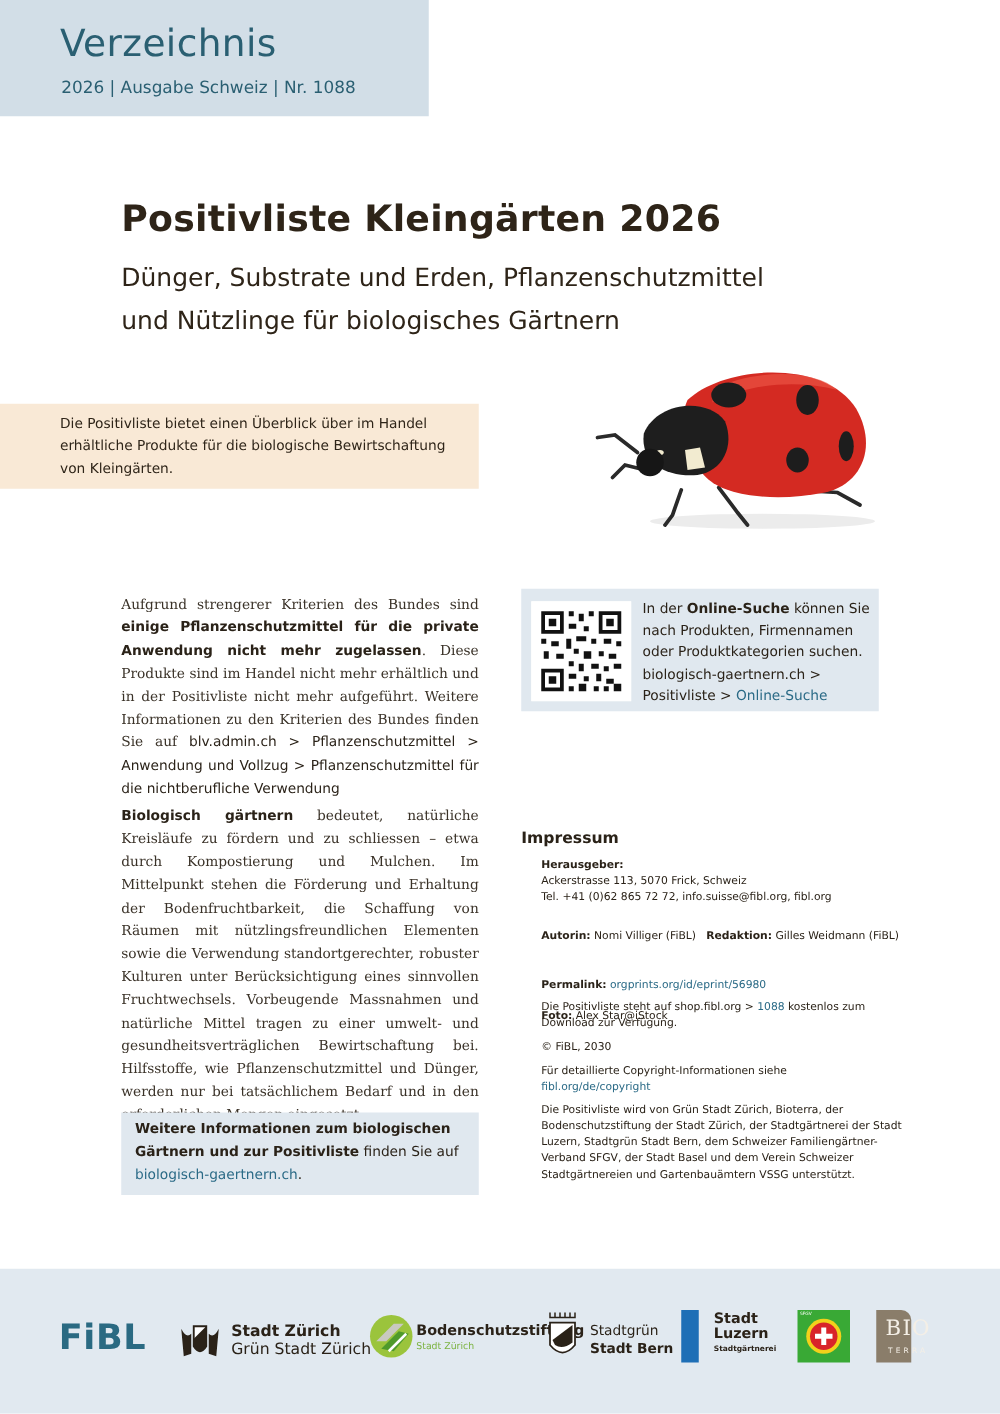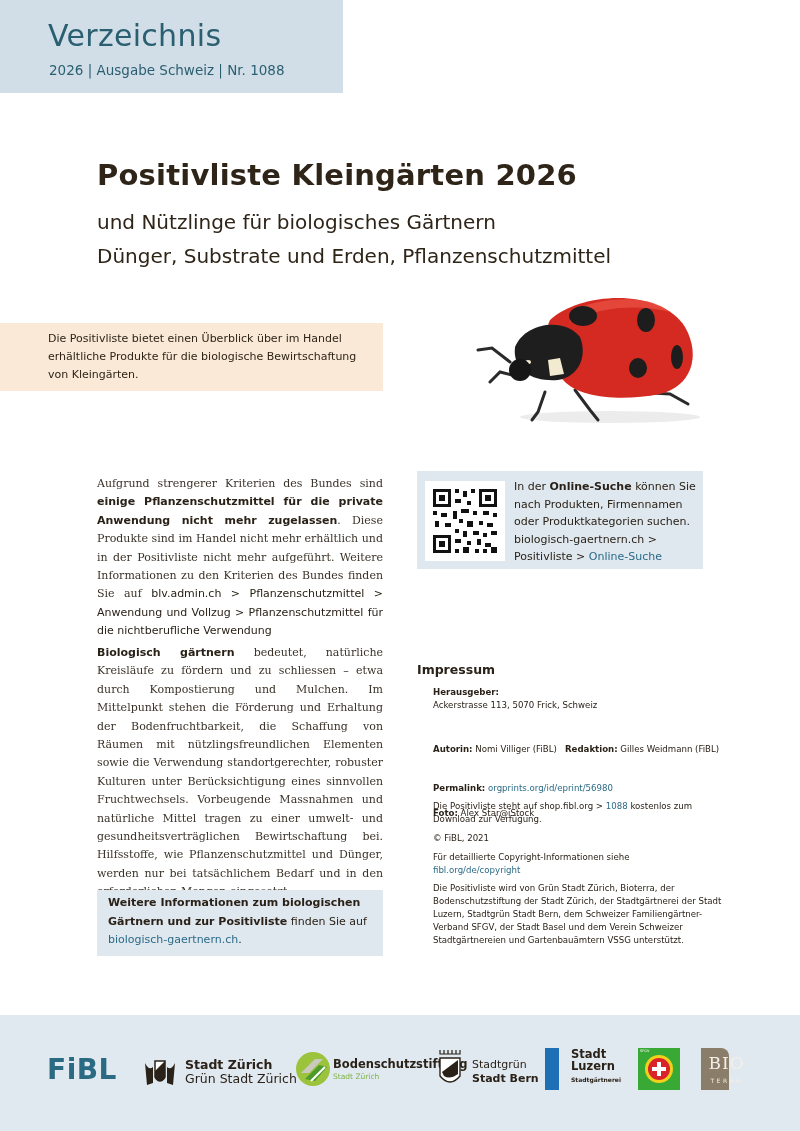--- a/index.html
+++ b/index.html
@@ -41,22 +41,22 @@
 </style>
 </head>
 <body>
 
 <div class="hdr-box"></div>
 <div class="hdr-title">Verzeichnis</div>
 <div class="hdr-sub">2026 | Ausgabe Schweiz | Nr. 1088</div>
 
 <div class="title">Positivliste Kleingärten 2026</div>
 <div class="subtitle">
+  <div>Dünger, Substrate und Erden, Pflanzenschutzmittel</div>
   <div>und Nützlinge für biologisches Gärtnern</div>
-  <div>Dünger, Substrate und Erden, Pflanzenschutzmittel</div>
 </div>
 
 <div class="intro-box"></div>
 <div class="intro-text">Die Positivliste bietet einen Überblick über im Handel erhältliche Produkte für die biologische Bewirtschaftung von Kleingärten.</div>
 
 <svg class="ladybug" viewBox="0 0 240 145">
   <ellipse cx="140" cy="135" rx="90" ry="6" fill="#ececec"></ellipse>
 
   <g stroke="#2a2a2a" stroke-width="3" fill="none" stroke-linecap="round">
     <path d="M40 80 L22 66 L8 68"></path>
@@ -141,34 +141,35 @@
   </g>
 </svg>
 <div class="qr-text">
   <span>In der </span><b>Online-Suche</b><span> können Sie nach Produkten, Firmennamen oder Produktkategorien suchen. biologisch-gaertnern.ch &gt; Positivliste &gt; </span><a class="link">Online-Suche</a>
 </div>
 
 <div class="imp-title">Impressum</div>
 <div class="imp" style="top:686px;">
   <div><b>Herausgeber:</b></div>
   <div>Ackerstrasse 113, 5070 Frick, Schweiz</div>
+  <div>Tel. +41 (0)62 865 72 72, info.suisse@fibl.org, fibl.org</div>
 </div>
 <div class="imp" style="top:743px;">
   <b>Autorin:</b><span> Nomi Villiger (FiBL)</span>&nbsp;&nbsp;&nbsp;<b>Redaktion:</b><span> Gilles Weidmann (FiBL)</span>
 </div>
 <div class="imp" style="top:763px;margin-top:44px;">
   <b>Foto:</b><span> Alex Star@iStock</span>
 </div>
 <div class="imp" style="top:782px;">
   <b>Permalink:</b> <a class="link">orgprints.org/id/eprint/56980</a>
 </div>
 <div class="imp" style="top:800px; width:290px;">
   <span>Die Positivliste steht auf shop.fibl.org &gt; </span><a class="link">1088</a><span> kostenlos zum Download zur Verfügung.</span>
 </div>
-<div class="imp" style="top:832px;">© FiBL, 2021</div>
+<div class="imp" style="top:832px;">© FiBL, 2030</div>
 <div class="imp" style="top:851px;">
   <div>Für detaillierte Copyright-Informationen siehe</div>
   <a class="link">fibl.org/de/copyright</a>
 </div>
 <div class="imp" style="top:882px; width:300px;">Die Positivliste wird von Grün Stadt Zürich, Bioterra, der Bodenschutzstiftung der Stadt Zürich, der Stadtgärtnerei der Stadt Luzern, Stadtgrün Stadt Bern, dem Schweizer Familiengärtner-Verband SFGV, der Stadt Basel und dem Verein Schweizer Stadtgärtnereien und Gartenbauämtern VSSG unterstützt.</div>
 
 <div class="footer">
   <div class="logo" style="left:47px; top:38px; font-size:28px; font-weight:bold; color:#2a6a82; letter-spacing:0.5px; font-family:'DejaVu Sans', sans-serif;">FiBL</div>
 
   <div class="logo" style="left:143px; top:42px;">

